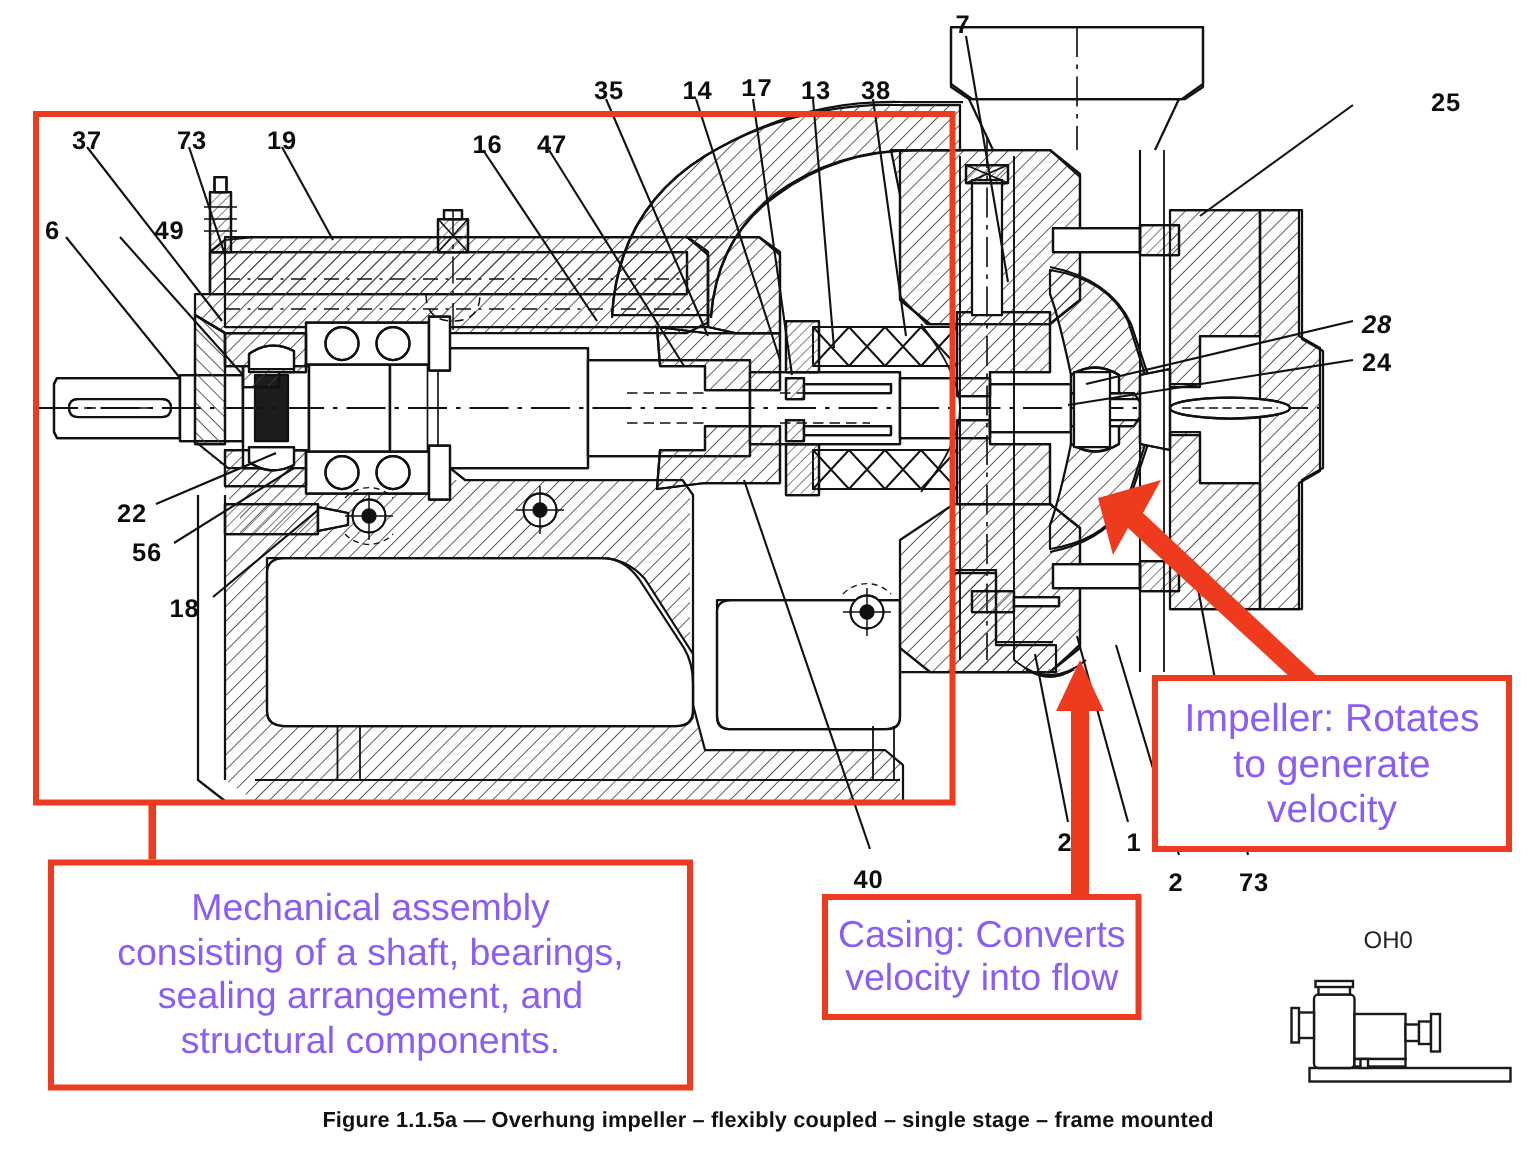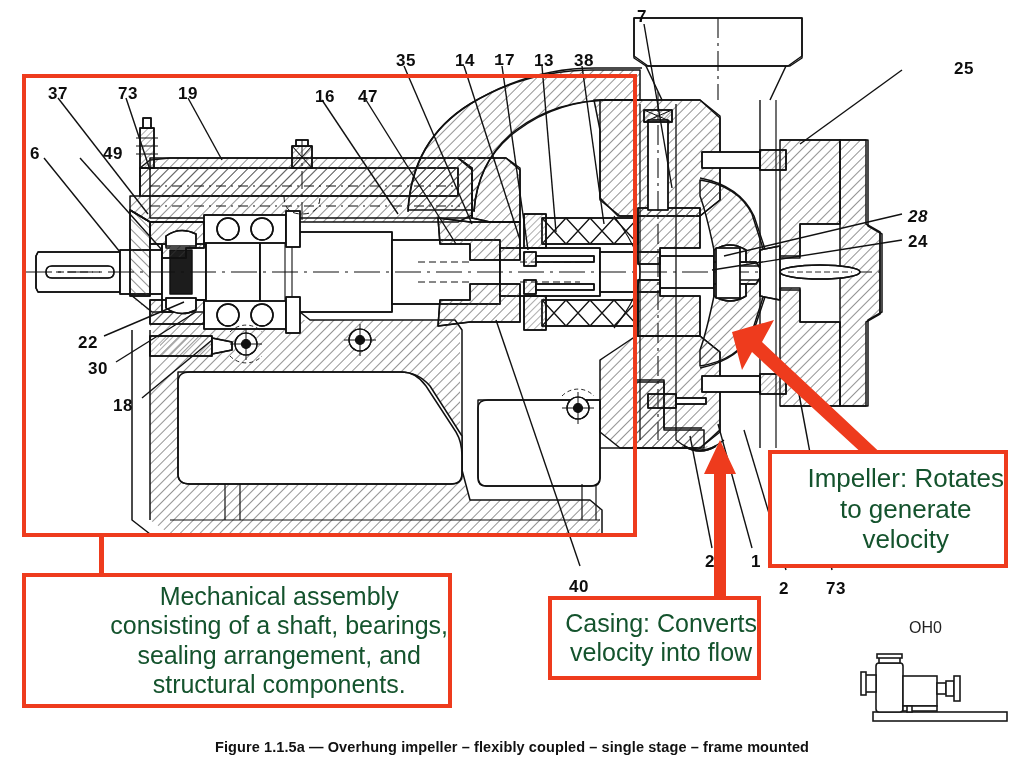--- a/index.html
+++ b/index.html
@@ -29,23 +29,23 @@
     position:absolute;
     border:4px solid #ee3b1d;
     background:transparent;
     box-sizing:border-box;
   }
   .calloutbox{
     position:absolute;
     border:4px solid #ee3b1d;
     background:#ffffff;
     box-sizing:border-box;
-    display:flex;align-items:center;justify-content:flex-end;
+    display:flex;align-items:center;justify-content:center;
     text-align:center;
-    color:#14532d;
+    color:#8b5cf6;
     font-family:"Liberation Sans", sans-serif;
     line-height:1.18;
   }
   #mech-box{font-size:25px;}
   #casing-box{font-size:25px;}
   #impeller-box{font-size:26px;}
 
   
   .stem{position:absolute;background:#ee3b1d;}
 
@@ -389,33 +389,33 @@
     <span class="num" style="left:494px;top:52px;font-family:Liberation Mono, monospace;">17</span>
     <span class="num" style="left:534px;top:52px;">13</span>
     <span class="num" style="left:574px;top:52px;">38</span>
     <span class="num" style="left:637px;top:8px;">7</span>
     <span class="num" style="left:954px;top:60px;">25</span>
     <span class="num" style="left:908px;top:208px;font-style:italic;">28</span>
     <span class="num" style="left:908px;top:233px;">24</span>
     <span class="num" style="left:30px;top:145px;">6</span>
     <span class="num" style="left:75px;top:145px;margin-left:28px;">49</span>
     <span class="num" style="left:78px;top:334px;">22</span>
-    <span class="num" style="left:88px;top:360px;">30</span>
+    <span class="num" style="left:88px;top:360px;">56</span>
     <span class="num" style="left:113px;top:397px;text-align:right;">18</span>
     <span class="num" style="left:569px;top:578px;">40</span>
     <span class="num" style="left:705px;top:553px;">29</span>
     <span class="num" style="left:751px;top:553px;">1</span>
     <span class="num" style="left:779px;top:580px;">2</span>
     <span class="num" style="left:826px;top:580px;">73</span>
   </div>
 
   <div class="redbox" id="mech-region" style="left:22px;top:74px;width:615px;height:463px;"></div>
 
   <div class="stem" style="left:99px;top:535px;width:5px;height:40px;"></div>
-  <div class="calloutbox" id="mech-box" style="left:22px;top:573px;width:430px;height:135px;">
+  <div class="calloutbox" id="mech-box" style="left:32px;top:573px;width:430px;height:154px;">
     <span>
       <span>Mechanical assembly</span><br>
       <span>consisting of a shaft, bearings,</span><br>
       <span>sealing arrangement, and</span><br>
       <span>structural components.</span>
     </span>
   </div>
 
   <svg style="position:absolute;left:700px;top:440px;" width="40" height="160" viewBox="0 0 40 160">
     <path d="M20,0 L36,34 L26,34 L26,160 L14,160 L14,34 L4,34 Z" fill="#ee3b1d"></path>

